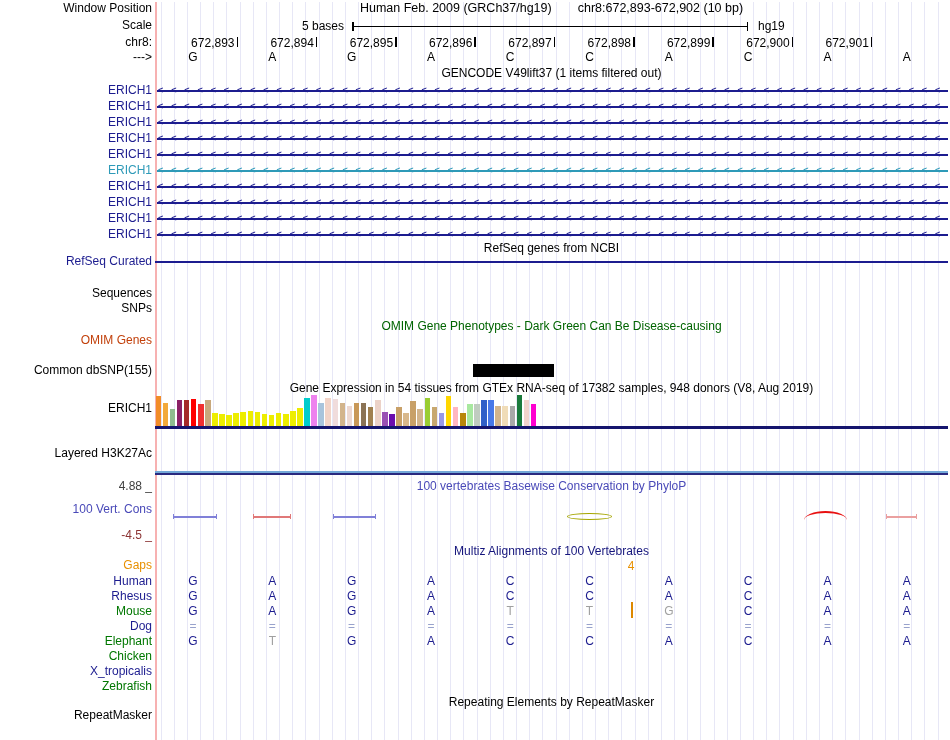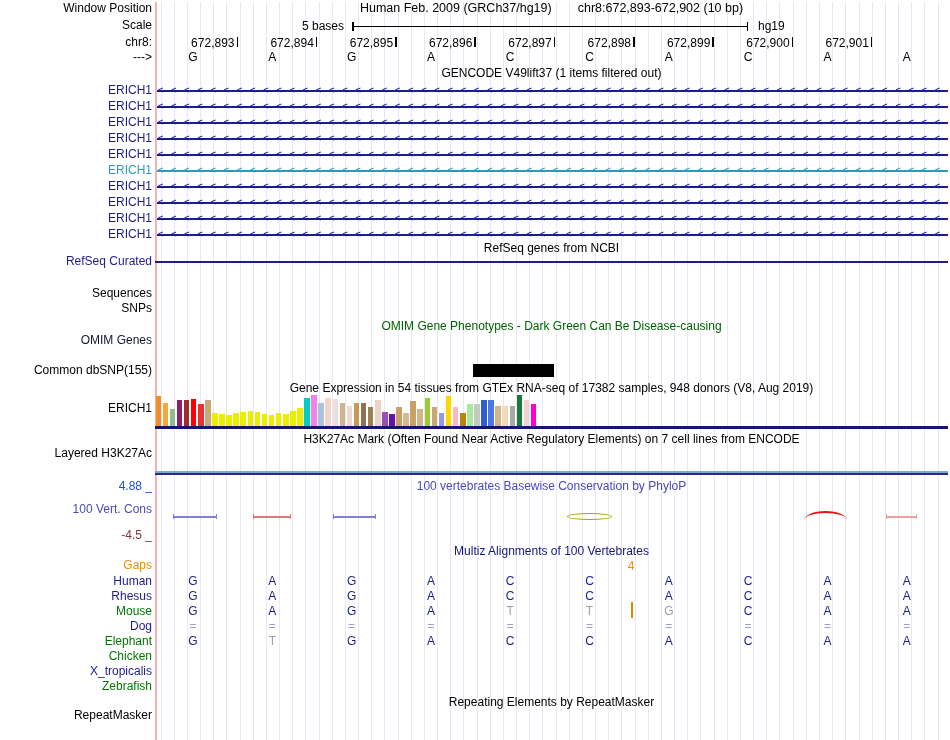--- a/index.html
+++ b/index.html
@@ -100,21 +100,21 @@
   <div class="ch" style="top:67px">GENCODE V49lift37 (1 items filtered out)</div>
 
   <div class="ch" style="top:242px">RefSeq genes from NCBI</div>
   <div class="ll" style="top:255px;color:#1C1C8F">RefSeq Curated</div>
   <div style="position:absolute;left:155px;width:793px;top:261px;height:2px;background:#1C1C8F"></div>
 
   <div class="ll" style="top:287px">Sequences</div>
   <div class="ll" style="top:302px">SNPs</div>
 
   <div class="ch" style="top:320px;color:#006400">OMIM Gene Phenotypes - Dark Green Can Be Disease-causing</div>
-  <div class="ll" style="top:334px;color:#0f172a">OMIM Genes</div>
+  <div class="ll" style="top:334px;color:#c2410c">OMIM Genes</div>
 
   <div class="ll" style="top:364px">Common dbSNP(155)</div>
   <div style="position:absolute;left:473px;top:364px;width:81px;height:13px;background:#000"></div>
 
   <div class="ch" style="top:382px">Gene Expression in 54 tissues from GTEx RNA-seq of 17382 samples, 948 donors (V8, Aug 2019)</div>
   <div class="ll" style="top:402px">ERICH1</div>
   <div id="gtex-bars" style="position:absolute;left:155px;top:392px;width:793px;height:37px">
       <div style="position: absolute; left: 0.5px; width: 5.6px; top: 4px; height: 30px; background: rgb(242, 140, 40);"></div>
       <div style="position: absolute; left: 7.58px; width: 5.6px; top: 11px; height: 23px; background: rgb(242, 169, 59);"></div>
       <div style="position: absolute; left: 14.66px; width: 5.6px; top: 17px; height: 17px; background: rgb(143, 188, 143);"></div>
@@ -165,25 +165,24 @@
       <div style="position: absolute; left: 333.26px; width: 5.6px; top: 8px; height: 26px; background: rgb(72, 120, 232);"></div>
       <div style="position: absolute; left: 340.34px; width: 5.6px; top: 14px; height: 20px; background: rgb(210, 180, 140);"></div>
       <div style="position: absolute; left: 347.42px; width: 5.6px; top: 14px; height: 20px; background: rgb(240, 220, 184);"></div>
       <div style="position: absolute; left: 354.5px; width: 5.6px; top: 14px; height: 20px; background: rgb(168, 168, 168);"></div>
       <div style="position: absolute; left: 361.58px; width: 5.6px; top: 3px; height: 31px; background: rgb(26, 122, 60);"></div>
       <div style="position: absolute; left: 368.66px; width: 5.6px; top: 8px; height: 26px; background: rgb(242, 212, 204);"></div>
       <div style="position: absolute; left: 375.74px; width: 5.6px; top: 12px; height: 22px; background: rgb(255, 0, 208);"></div>
     </div>
   <div style="position:absolute;left:155px;width:793px;top:426px;height:3px;background:#15156E"></div>
 
-  <div class="ch" style="top:433px">H3K27Ac Mark (Often Found Near Active Regulatory Elements) on 7 cell lines from ENCODE</div>
   <div class="ll" style="top:447px">Layered H3K27Ac</div>
   <div style="position:absolute;left:155px;width:793px;top:471px;height:4px;background:linear-gradient(#74A9D8 0 55%, #2A2A80 55% 100%)"></div>
 
-  <div class="ll" style="top:480px;color:#1d4ed8">4.88 _</div>
+  <div class="ll" style="top:480px;color:#404040">4.88 _</div>
   <div class="ch" style="top:480px;color:#4949B8">100 vertebrates Basewise Conservation by PhyloP</div>
   <div class="ll" style="top:503px;color:#4949B8">100 Vert. Cons</div>
   <div class="ll" style="top:529px;color:#8B3333">-4.5 _</div>
 
   <div class="ch" style="top:545px;color:#15157C">Multiz Alignments of 100 Vertebrates</div>
   <div class="ll" style="top:559px;color:#E89000">Gaps</div>
   <div style="position:absolute;left:624px;top:559px;width:14px;text-align:center;font-size:12px;color:#E89000">4</div>
   <div style="position:absolute;left:631px;top:602px;width:2px;height:16px;background:#DD8800"></div>
 
   <div class="ch" style="top:696px">Repeating Elements by RepeatMasker</div>

